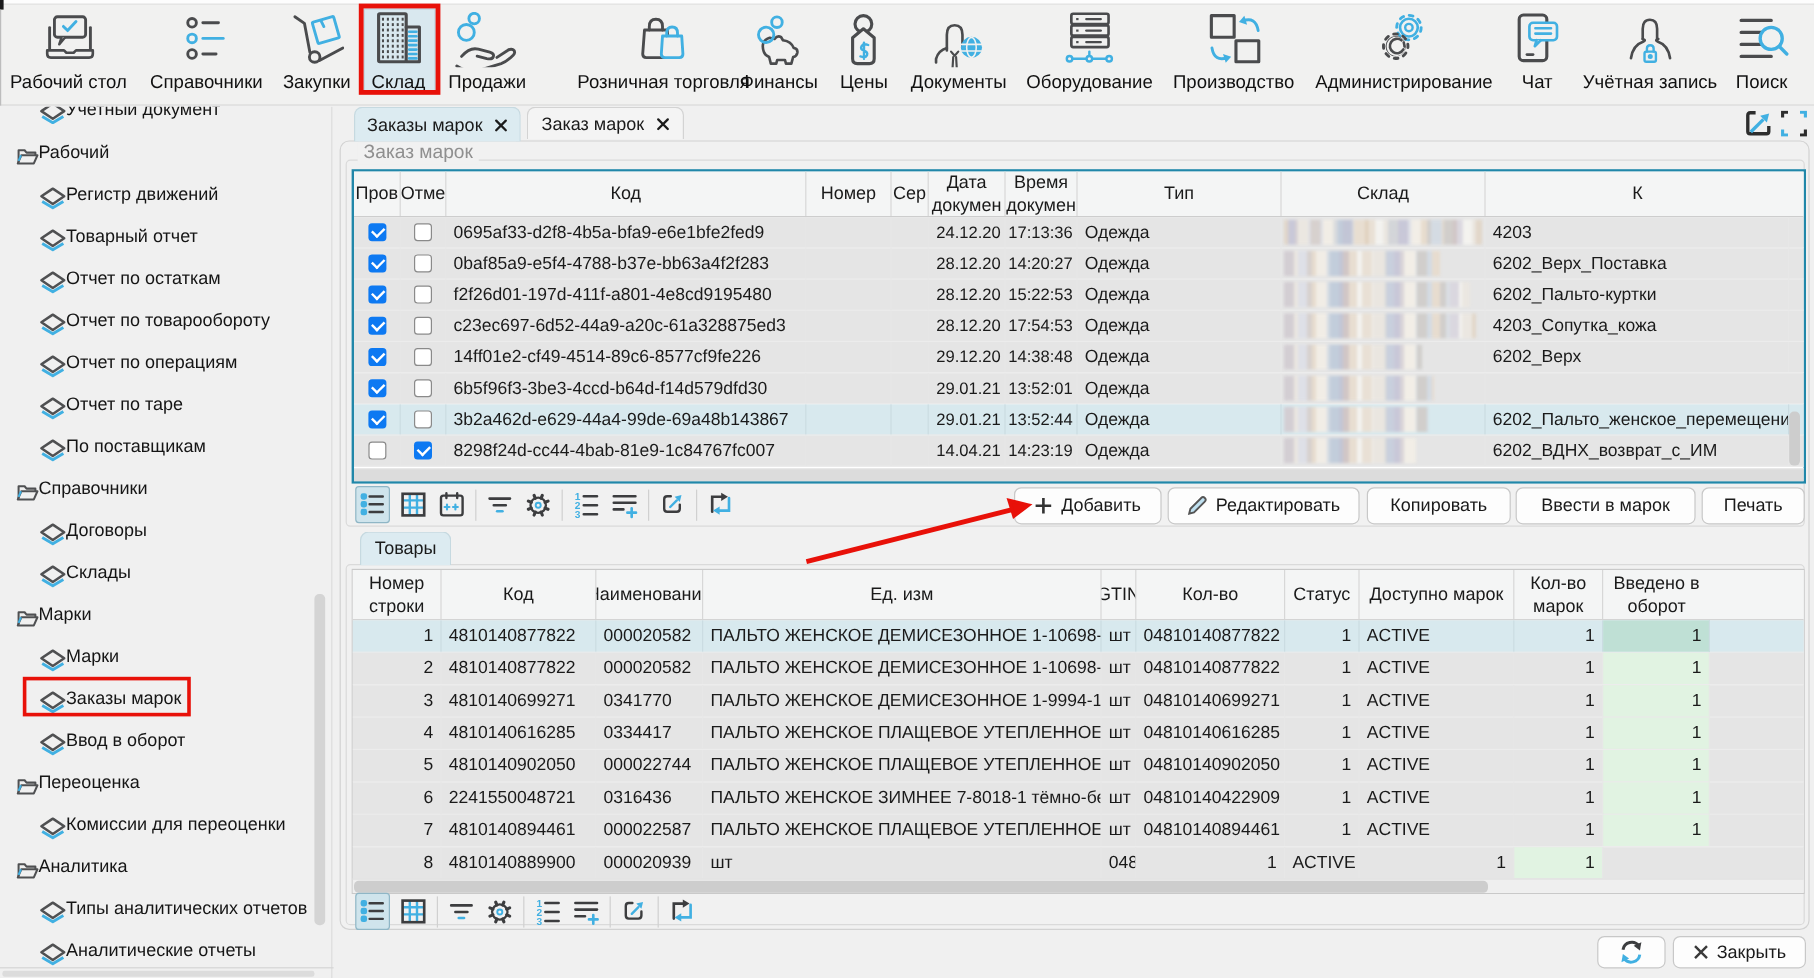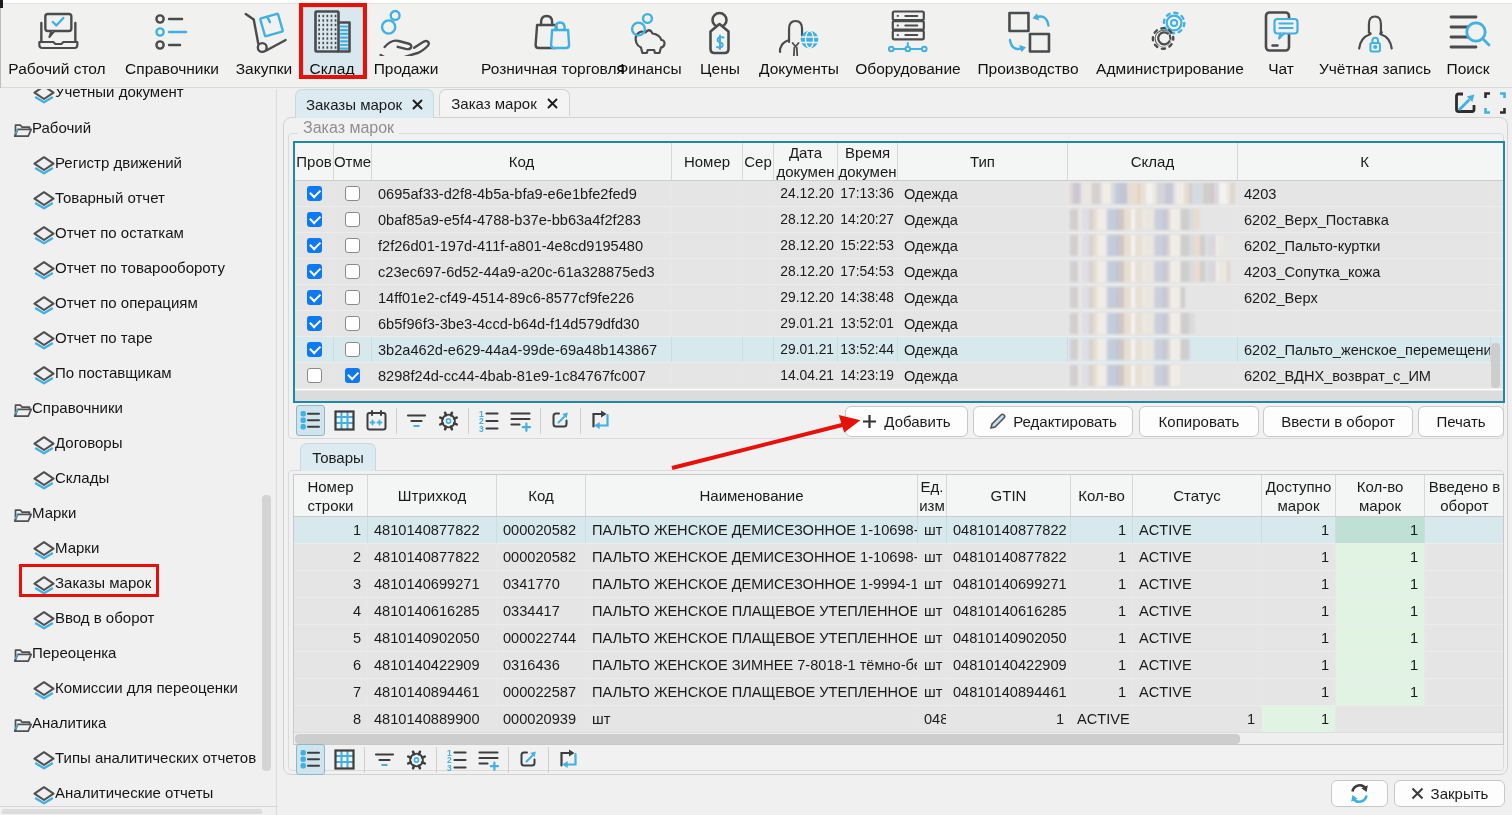--- a/index.html
+++ b/index.html
@@ -697,28 +697,27 @@
     </svg>
     <span>Добавить</span>
   </div>
 <div class="btn" style="left:973px;top:406px;width:160px;height:31px">
     <svg width="17" height="17" viewBox="0 0 17 17" fill="none">
       <path d="M2 15 l1 -4 L12 2 q1.5 -1.5 3 0 t0 3 L6 14 z" stroke="#555" stroke-width="1.6" fill="#bfe0f0"></path>
     </svg>
     <span>Редактировать</span>
   </div>
 <div class="btn" style="left:1139px;top:406px;width:120px;height:31px">Копировать</div>
-<div class="btn" style="left:1263px;top:406px;width:150px;height:31px">Ввести в оборот</div>
+<div class="btn" style="left:1263px;top:406px;width:150px;height:31px">Ввести в марок</div>
 <div class="btn" style="left:1418px;top:406px;width:86px;height:31px">Печать</div>
 <div class="tab" style="left:300px;top:443px;width:76px;height:28px;background:#dcebf1;border-color:#c6d9e0;z-index:3">Товары</div>
 <div class="gbox" style="left:288px;top:470px;width:1216px;height:301px"></div>
 <div class="tbl" style="left:293px;top:474px;width:1211px;height:271px;border:1px solid #c9c9c9">
 <div class="hdr" style="grid-template-columns:74px 129px 89px 332px 29px 124px 62px 129px 74px 89px 79px;height:42px">
       <div>Номер строки</div>
-      <div>Штрихкод</div>
       <div>Код</div>
       <div>Наименование</div>
       <div>Ед. изм</div>
       <div>GTIN</div>
       <div>Кол-во</div>
       <div>Статус</div>
       <div>Доступно марок</div>
       <div>Кол-во марок</div>
       <div style="border-right:none">Введено в оборот</div>
     </div>
@@ -782,21 +781,21 @@
       <div>шт</div>
       <div>04810140902050</div>
       <div class="r">1</div>
       <div>ACTIVE</div>
       <div class="r">1</div>
       <div class="r grn">1</div>
       <div style="border-right:none"></div>
     </div>
 <div class="row" style="grid-template-columns:74px 129px 89px 332px 29px 124px 62px 129px 74px 89px 79px;height:27px">
       <div class="r">6</div>
-      <div>4810140422909</div>
+      <div>2241550048721</div>
       <div>0316436</div>
       <div>ПАЛЬТО ЖЕНСКОЕ ЗИМНЕЕ 7-8018-1 тёмно-бе</div>
       <div>шт</div>
       <div>04810140422909</div>
       <div class="r">1</div>
       <div>ACTIVE</div>
       <div class="r">1</div>
       <div class="r grn">1</div>
       <div style="border-right:none"></div>
     </div>

